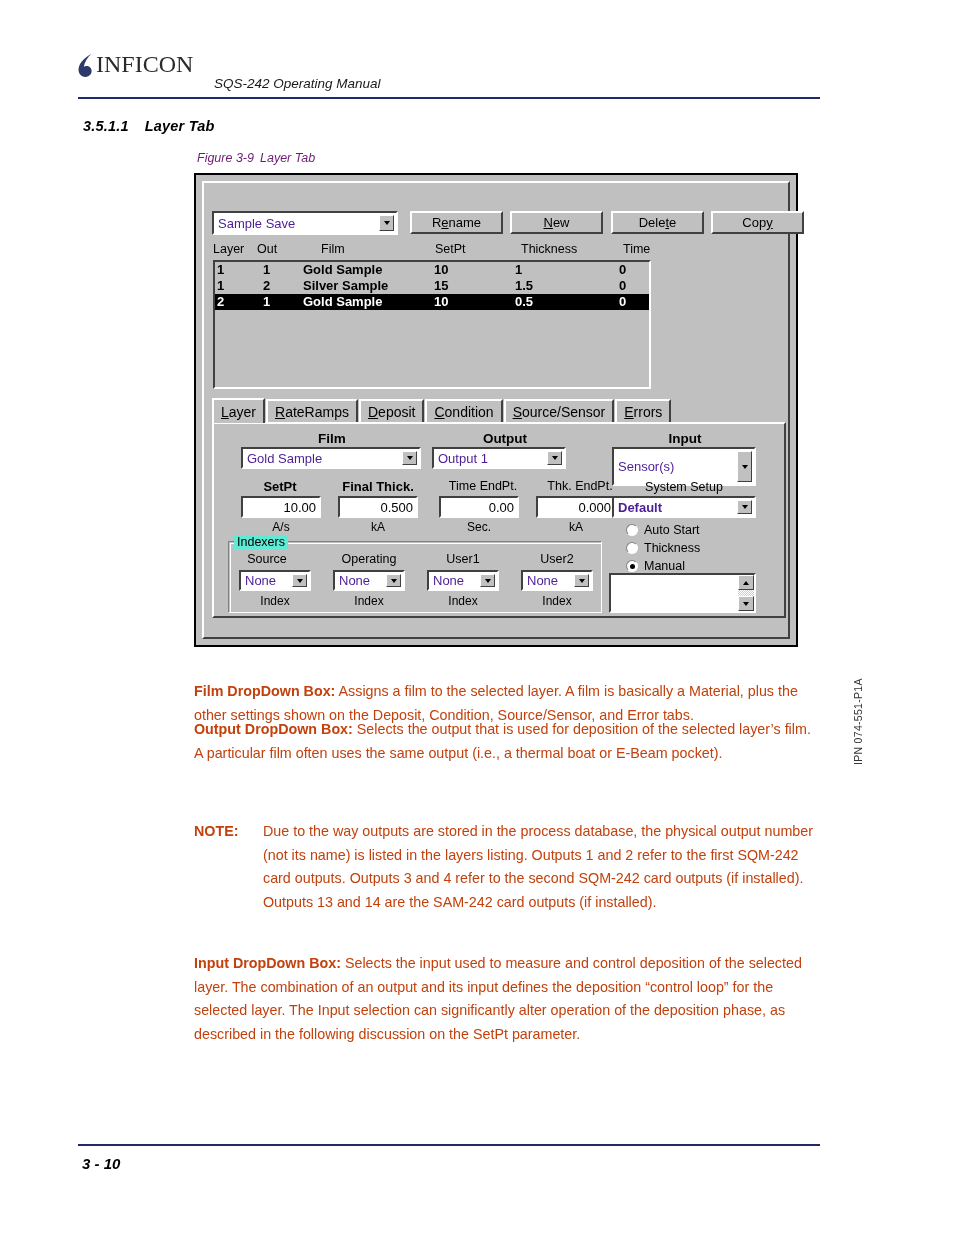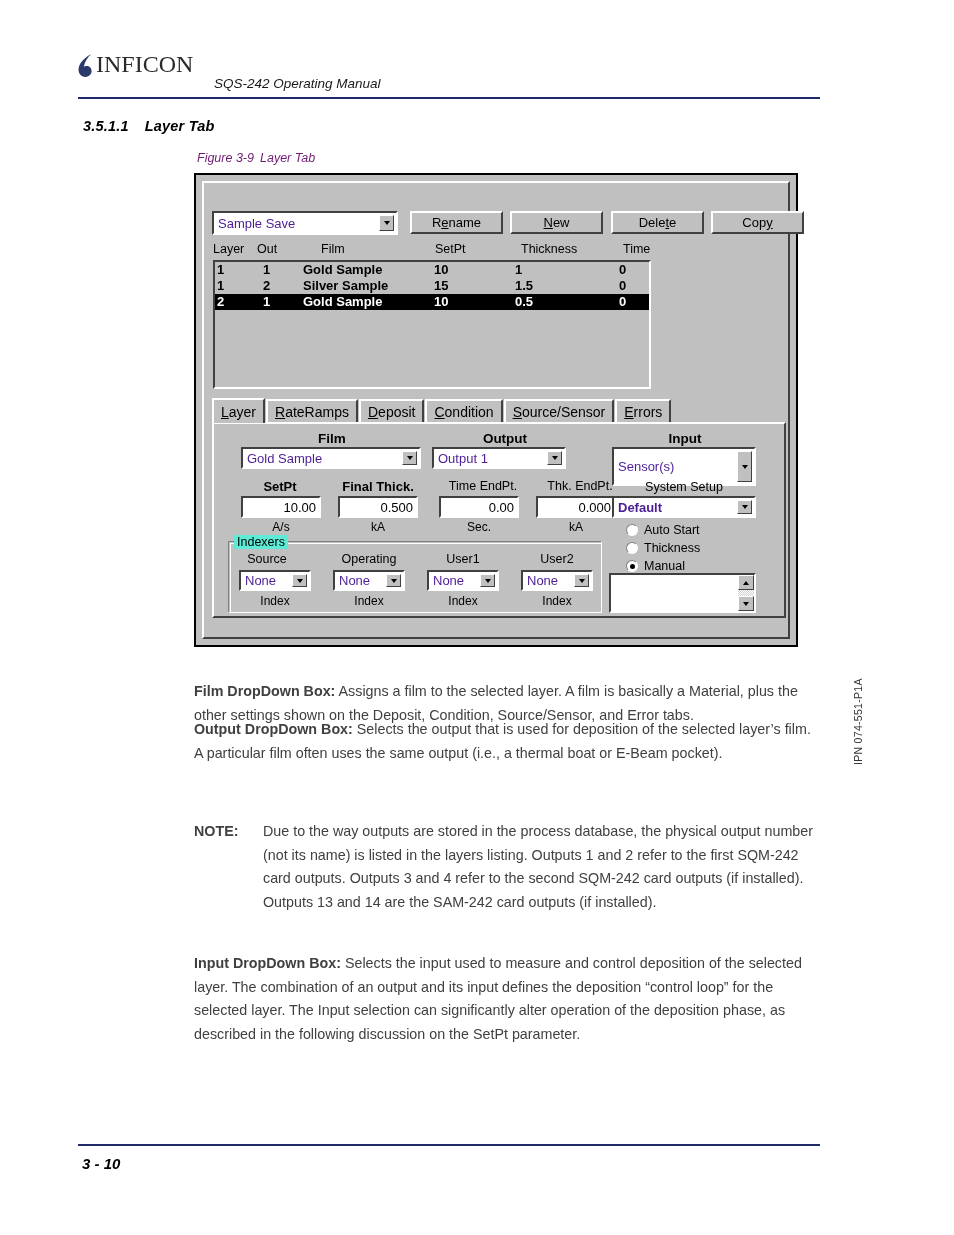--- a/index.html
+++ b/index.html
@@ -356,21 +356,21 @@
   .sb-btn i { display: block; width: 0; height: 0; }
   .sb-btn.up i { border-left: 3.5px solid transparent; border-right: 3.5px solid transparent; border-bottom: 4px solid #000; }
   .sb-btn.dn i { border-left: 3.5px solid transparent; border-right: 3.5px solid transparent; border-top: 4px solid #000; }
 
   
   .para {
     position: absolute;
     width: 628px;
     font-size: 14.3px;
     line-height: 23.5px;
-    color: #404040;
+    color: #c2410c;
   }
   .para b { font-weight: bold; }
   #para-film   { left: 194px; top: 666px; }
   #para-output { left: 194px; top: 704px; }
   #para-note   { left: 194px; top: 820px; width: 628px; }
   #para-input  { left: 194px; top: 938px; }
 
   .note-wrap { position: relative; padding-left: 69px; }
   .note-tag { position: absolute; left: 0; top: 0; font-weight: bold; }
 

